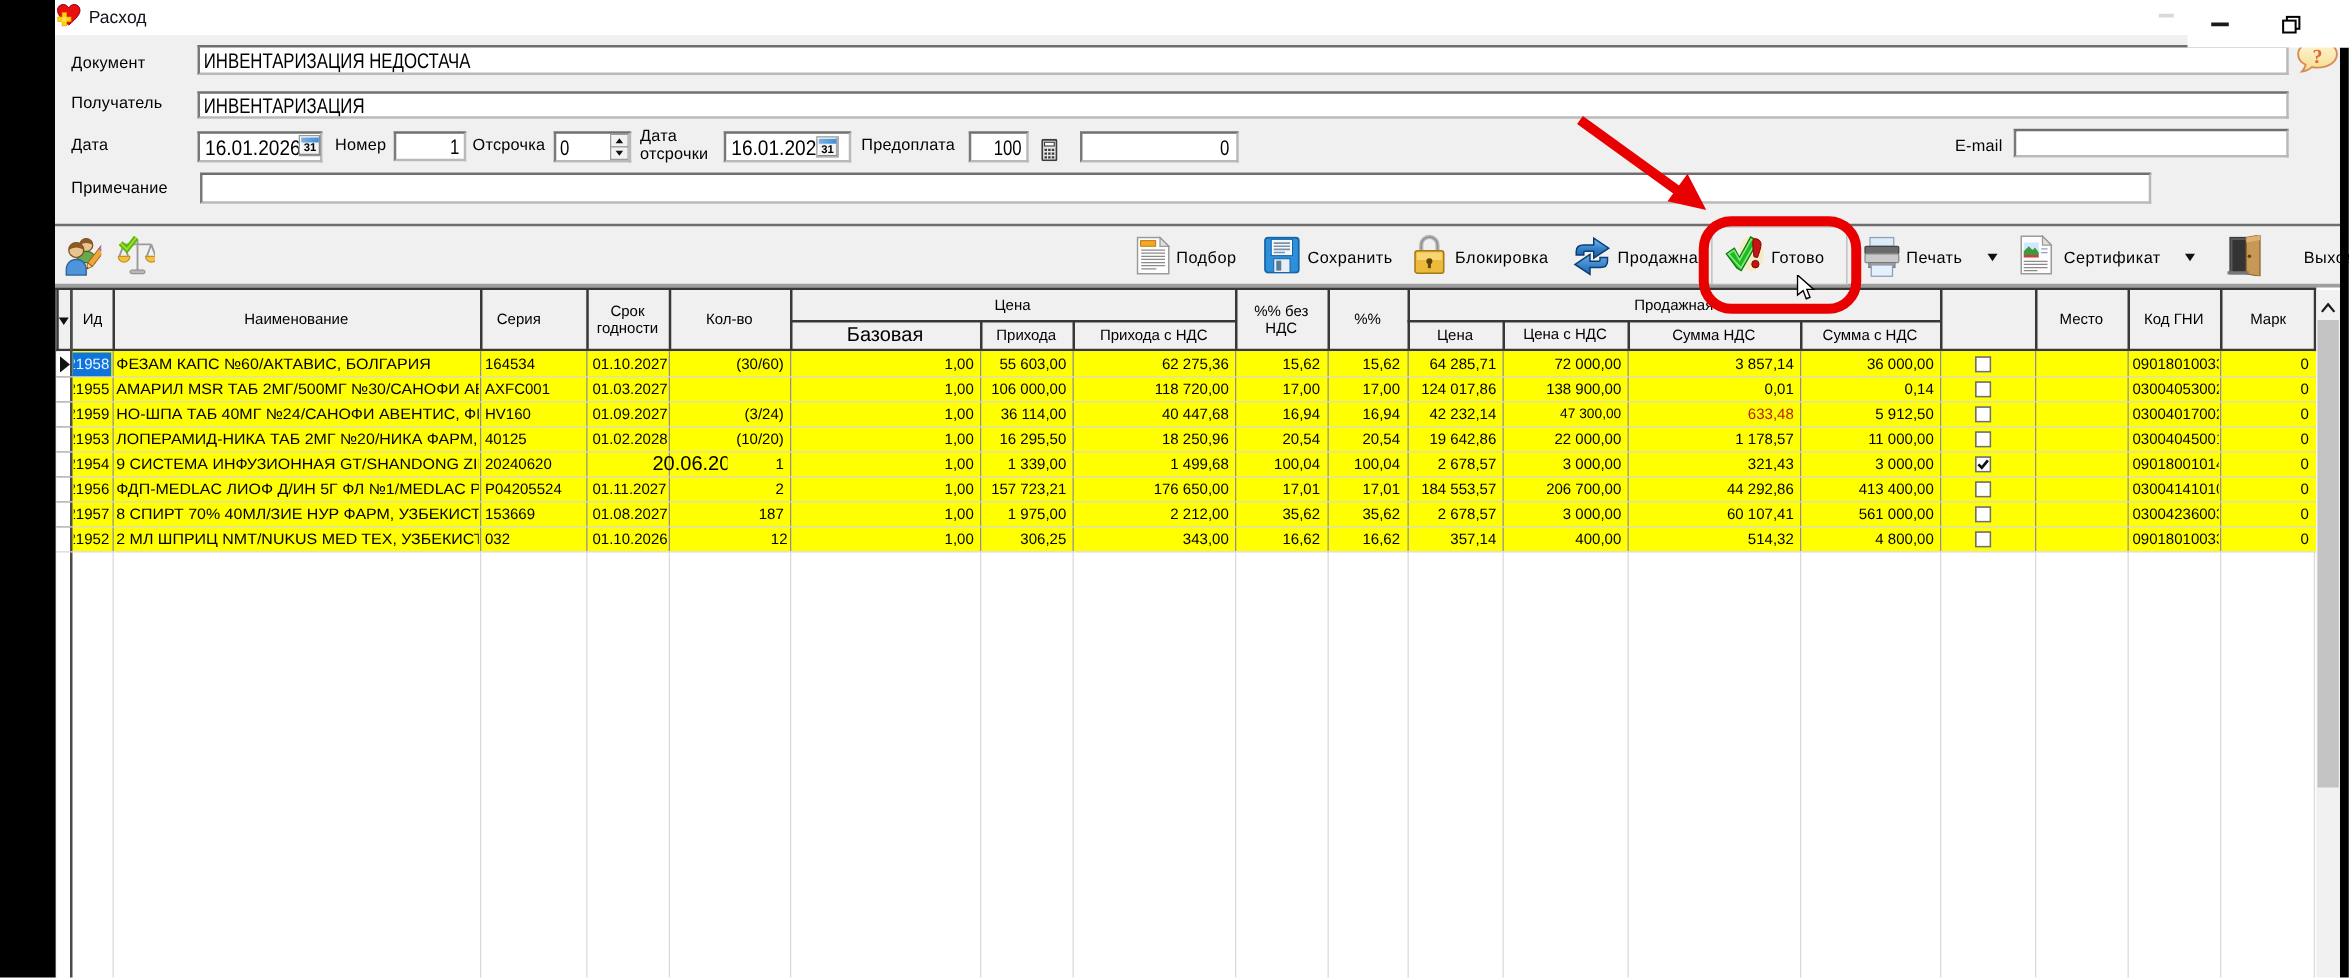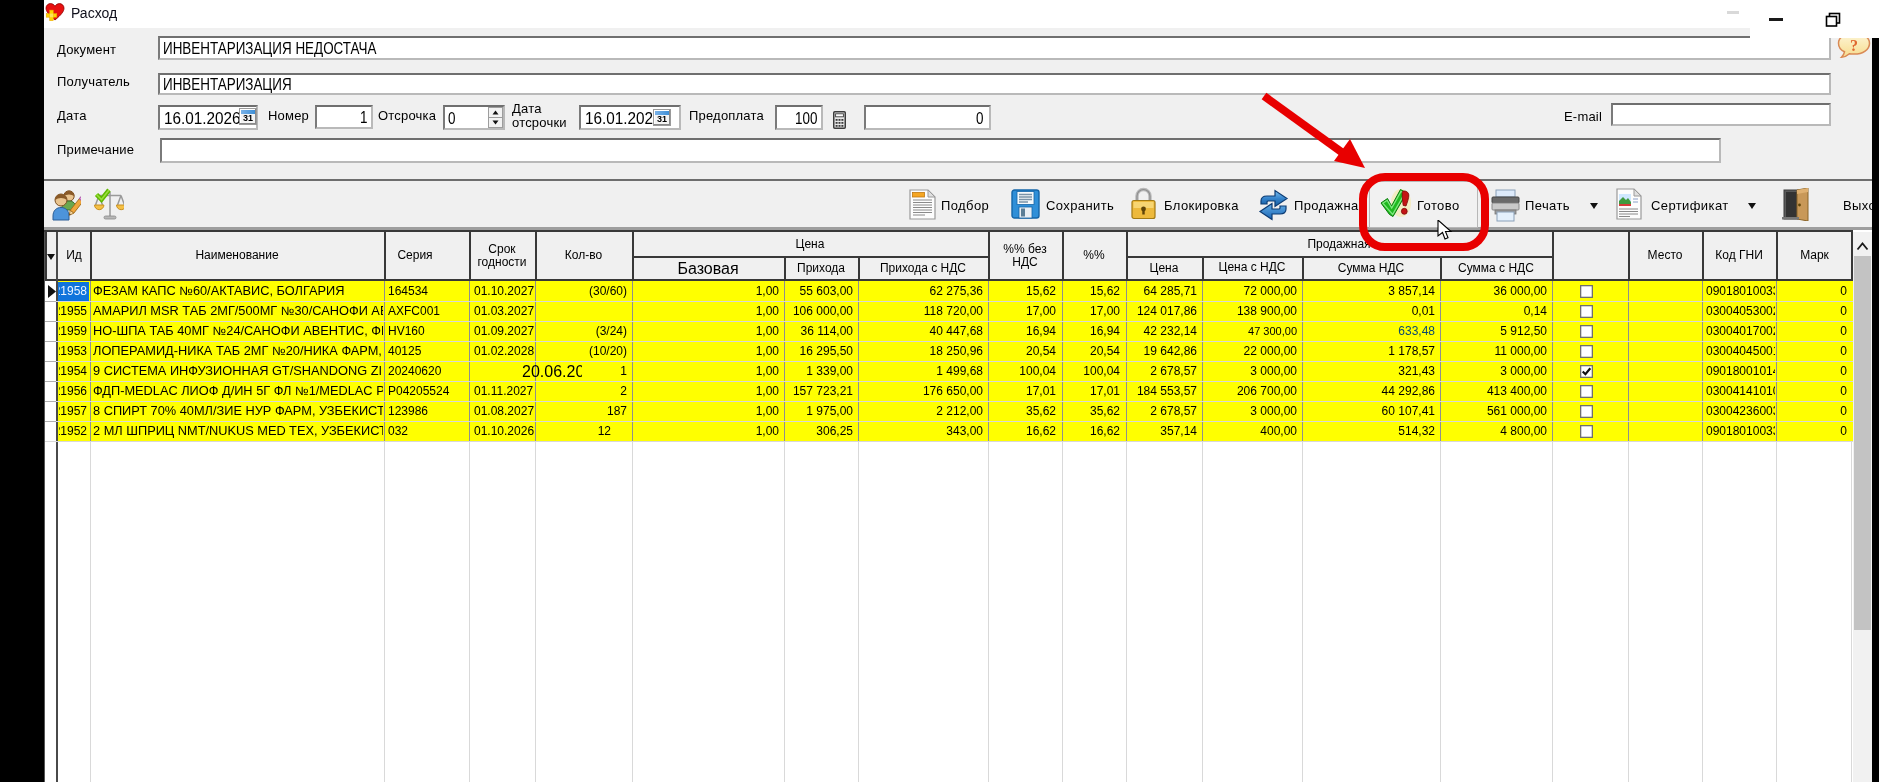--- a/index.html
+++ b/index.html
@@ -340,21 +340,21 @@
 <div class="cell" style="left:385px;top:322px;width:83px;text-align:left;padding-left:3px;color:#000;font-size:12px;">HV160</div>
 <div class="cell" style="left:470px;top:322px;width:64px;text-align:left;padding-left:4px;color:#000;font-size:12px;">01.09.2027</div>
 <div class="cell" style="left:536px;top:322px;width:95px;text-align:right;padding-right:4px;color:#000;font-size:12px;">(3/24)</div>
 <div class="cell" style="left:633px;top:322px;width:150px;text-align:right;padding-right:4px;color:#000;font-size:12px;">1,00</div>
 <div class="cell" style="left:785px;top:322px;width:72px;text-align:right;padding-right:4px;color:#000;font-size:12px;">36 114,00</div>
 <div class="cell" style="left:859px;top:322px;width:128px;text-align:right;padding-right:4px;color:#000;font-size:12px;">40 447,68</div>
 <div class="cell" style="left:989px;top:322px;width:72px;text-align:right;padding-right:5px;color:#000;font-size:12px;">16,94</div>
 <div class="cell" style="left:1063px;top:322px;width:62px;text-align:right;padding-right:5px;color:#000;font-size:12px;">16,94</div>
 <div class="cell" style="left:1127px;top:322px;width:74px;text-align:right;padding-right:4px;color:#000;font-size:12px;">42 232,14</div>
 <div class="cell" style="left:1203px;top:322px;width:98px;text-align:right;padding-right:4px;color:#000;font-size:11px;">47 300,00</div>
-<div class="cell" style="left:1303px;top:322px;width:136px;text-align:right;padding-right:4px;color:#0c4a6e;font-size:12px;">633,48</div>
+<div class="cell" style="left:1303px;top:322px;width:136px;text-align:right;padding-right:4px;color:#b91c1c;font-size:12px;">633,48</div>
 <div class="cell" style="left:1441px;top:322px;width:110px;text-align:right;padding-right:4px;color:#000;font-size:12px;">5 912,50</div>
 <div class="cell" style="left:1703px;top:322px;width:72px;text-align:left;padding-left:3px;color:#000;font-size:12px;">03004017002</div>
 <div class="cell" style="left:1777px;top:322px;width:75px;text-align:right;padding-right:5px;color:#000;font-size:12px;">0</div>
 <svg class="a" style="left:1580px;top:325px;" width="13" height="13" viewBox="0 0 12 12">
     <rect x="0.5" y="0.5" width="11" height="11" fill="#fff" stroke="#6f6f6f" stroke-width="1.4"></rect>
   </svg>
 <div class="cell" style="left:59px;top:342px;width:30px;text-align:right;padding-right:2px;color:#000;font-size:12px;direction:rtl;">21953</div>
 <div class="cell" style="left:91px;top:342px;width:292px;text-align:left;padding-left:2px;color:#000;font-size:12px;"><span style="display:inline-block;transform:scaleX(1.065);transform-origin:0 0;white-space:nowrap;">ЛОПЕРАМИД-НИКА ТАБ 2МГ №20/НИКА ФАРМ, УЗБЕКИСТАН</span></div>
 <div class="cell" style="left:385px;top:342px;width:83px;text-align:left;padding-left:3px;color:#000;font-size:12px;">40125</div>
 <div class="cell" style="left:470px;top:342px;width:64px;text-align:left;padding-left:4px;color:#000;font-size:12px;">01.02.2028</div>
@@ -407,42 +407,42 @@
 <div class="cell" style="left:1203px;top:382px;width:98px;text-align:right;padding-right:4px;color:#000;font-size:12px;">206 700,00</div>
 <div class="cell" style="left:1303px;top:382px;width:136px;text-align:right;padding-right:4px;color:#000;font-size:12px;">44 292,86</div>
 <div class="cell" style="left:1441px;top:382px;width:110px;text-align:right;padding-right:4px;color:#000;font-size:12px;">413 400,00</div>
 <div class="cell" style="left:1703px;top:382px;width:72px;text-align:left;padding-left:3px;color:#000;font-size:12px;">03004141010</div>
 <div class="cell" style="left:1777px;top:382px;width:75px;text-align:right;padding-right:5px;color:#000;font-size:12px;">0</div>
 <svg class="a" style="left:1580px;top:385px;" width="13" height="13" viewBox="0 0 12 12">
     <rect x="0.5" y="0.5" width="11" height="11" fill="#fff" stroke="#6f6f6f" stroke-width="1.4"></rect>
   </svg>
 <div class="cell" style="left:59px;top:402px;width:30px;text-align:right;padding-right:2px;color:#000;font-size:12px;direction:rtl;">21957</div>
 <div class="cell" style="left:91px;top:402px;width:292px;text-align:left;padding-left:2px;color:#000;font-size:12px;"><span style="display:inline-block;transform:scaleX(1.065);transform-origin:0 0;white-space:nowrap;">8 СПИРТ 70% 40МЛ/ЗИЕ НУР ФАРМ, УЗБЕКИСТАН</span></div>
-<div class="cell" style="left:385px;top:402px;width:83px;text-align:left;padding-left:3px;color:#000;font-size:12px;">123986</div>
+<div class="cell" style="left:385px;top:402px;width:83px;text-align:left;padding-left:3px;color:#000;font-size:12px;">153669</div>
 <div class="cell" style="left:470px;top:402px;width:64px;text-align:left;padding-left:4px;color:#000;font-size:12px;">01.08.2027</div>
 <div class="cell" style="left:536px;top:402px;width:95px;text-align:right;padding-right:4px;color:#000;font-size:12px;">187</div>
 <div class="cell" style="left:633px;top:402px;width:150px;text-align:right;padding-right:4px;color:#000;font-size:12px;">1,00</div>
 <div class="cell" style="left:785px;top:402px;width:72px;text-align:right;padding-right:4px;color:#000;font-size:12px;">1 975,00</div>
 <div class="cell" style="left:859px;top:402px;width:128px;text-align:right;padding-right:4px;color:#000;font-size:12px;">2 212,00</div>
 <div class="cell" style="left:989px;top:402px;width:72px;text-align:right;padding-right:5px;color:#000;font-size:12px;">35,62</div>
 <div class="cell" style="left:1063px;top:402px;width:62px;text-align:right;padding-right:5px;color:#000;font-size:12px;">35,62</div>
 <div class="cell" style="left:1127px;top:402px;width:74px;text-align:right;padding-right:4px;color:#000;font-size:12px;">2 678,57</div>
 <div class="cell" style="left:1203px;top:402px;width:98px;text-align:right;padding-right:4px;color:#000;font-size:12px;">3 000,00</div>
 <div class="cell" style="left:1303px;top:402px;width:136px;text-align:right;padding-right:4px;color:#000;font-size:12px;">60 107,41</div>
 <div class="cell" style="left:1441px;top:402px;width:110px;text-align:right;padding-right:4px;color:#000;font-size:12px;">561 000,00</div>
 <div class="cell" style="left:1703px;top:402px;width:72px;text-align:left;padding-left:3px;color:#000;font-size:12px;">03004236003</div>
 <div class="cell" style="left:1777px;top:402px;width:75px;text-align:right;padding-right:5px;color:#000;font-size:12px;">0</div>
 <svg class="a" style="left:1580px;top:405px;" width="13" height="13" viewBox="0 0 12 12">
     <rect x="0.5" y="0.5" width="11" height="11" fill="#fff" stroke="#6f6f6f" stroke-width="1.4"></rect>
   </svg>
 <div class="cell" style="left:59px;top:422px;width:30px;text-align:right;padding-right:2px;color:#000;font-size:12px;direction:rtl;">21952</div>
 <div class="cell" style="left:91px;top:422px;width:292px;text-align:left;padding-left:2px;color:#000;font-size:12px;"><span style="display:inline-block;transform:scaleX(1.065);transform-origin:0 0;white-space:nowrap;">2 МЛ ШПРИЦ NMT/NUKUS MED TEX, УЗБЕКИСТАН</span></div>
 <div class="cell" style="left:385px;top:422px;width:83px;text-align:left;padding-left:3px;color:#000;font-size:12px;">032</div>
 <div class="cell" style="left:470px;top:422px;width:64px;text-align:left;padding-left:4px;color:#000;font-size:12px;">01.10.2026</div>
-<div class="cell" style="left:536px;top:422px;width:95px;text-align:right;padding-right:20px;color:#000;font-size:12px;">12</div>
+<div class="cell" style="left:536px;top:422px;width:95px;text-align:right;padding-right:1px;color:#000;font-size:12px;">12</div>
 <div class="cell" style="left:633px;top:422px;width:150px;text-align:right;padding-right:4px;color:#000;font-size:12px;">1,00</div>
 <div class="cell" style="left:785px;top:422px;width:72px;text-align:right;padding-right:4px;color:#000;font-size:12px;">306,25</div>
 <div class="cell" style="left:859px;top:422px;width:128px;text-align:right;padding-right:4px;color:#000;font-size:12px;">343,00</div>
 <div class="cell" style="left:989px;top:422px;width:72px;text-align:right;padding-right:5px;color:#000;font-size:12px;">16,62</div>
 <div class="cell" style="left:1063px;top:422px;width:62px;text-align:right;padding-right:5px;color:#000;font-size:12px;">16,62</div>
 <div class="cell" style="left:1127px;top:422px;width:74px;text-align:right;padding-right:4px;color:#000;font-size:12px;">357,14</div>
 <div class="cell" style="left:1203px;top:422px;width:98px;text-align:right;padding-right:4px;color:#000;font-size:12px;">400,00</div>
 <div class="cell" style="left:1303px;top:422px;width:136px;text-align:right;padding-right:4px;color:#000;font-size:12px;">514,32</div>
 <div class="cell" style="left:1441px;top:422px;width:110px;text-align:right;padding-right:4px;color:#000;font-size:12px;">4 800,00</div>
 <div class="cell" style="left:1703px;top:422px;width:72px;text-align:left;padding-left:3px;color:#000;font-size:12px;">09018010033</div>

